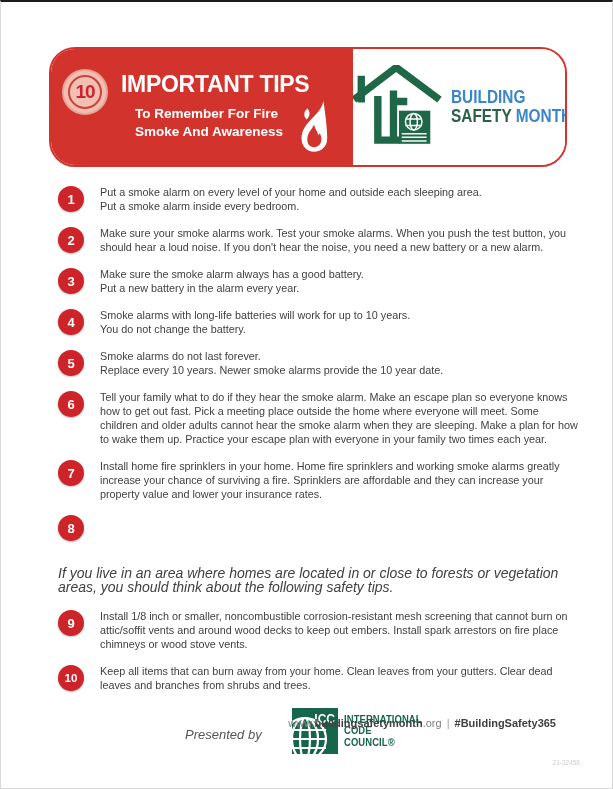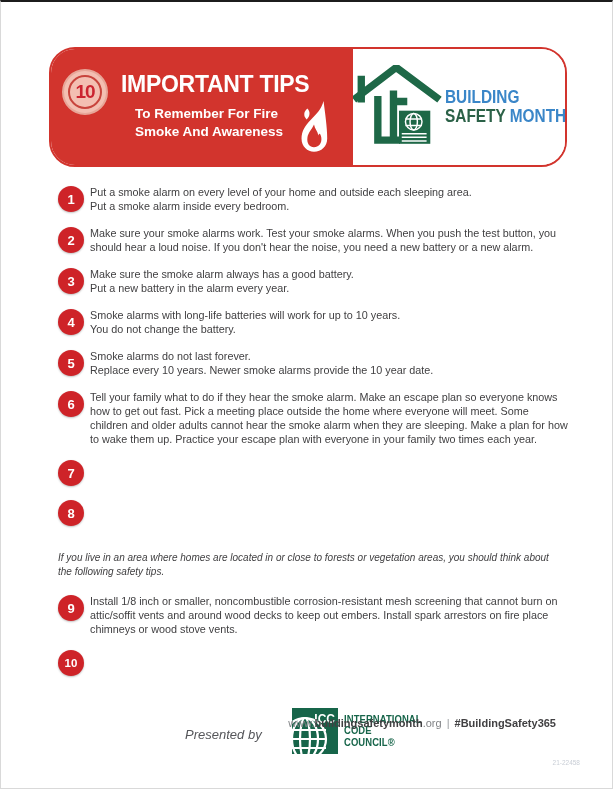--- a/index.html
+++ b/index.html
@@ -36,44 +36,44 @@
     white-space:nowrap;
   }
   .header-sub {
     margin-top:7px; margin-left:14px; text-align:left; width:fit-content;
     color:#ffffff; font-weight:bold; font-size:13.5px; line-height:18px;
   }
   .flame { position:absolute; right:17px; bottom:12px; }
 
   .header-white {
     flex:1; background:#ffffff; display:flex; align-items:center;
-    justify-content:center; gap:0; padding-right:4px;
+    justify-content:center; gap:6px; padding-right:4px;
   }
   .bsm-text { transform:scaleX(0.88); transform-origin:left center; }
   .bsm-line { font-weight:bold; font-size:17.5px; line-height:19px; white-space:nowrap; }
   .bsm-blue { color:#3A86C8; }
   .bsm-green { color:#2B6147; }
 
   
   .tips { position:absolute; left:0; top:183px; width:613px; }
   .tip { display:flex; margin-bottom:13px; }
   .tip-badge {
     width:26px; height:26px; flex:0 0 26px; margin-left:57px; margin-top:1px;
     border-radius:50%; background:#CE2328; color:#ffffff;
     display:flex; align-items:center; justify-content:center;
     font-weight:bold; font-size:13px;
     box-shadow:0 1px 2px rgba(0,0,0,0.25);
   }
   .tip-text {
-    margin-left:6px; width:478px; font-size:10.8px; line-height:14px;
+    margin-left:16px; width:478px; font-size:10.8px; line-height:14px;
     color:#414042; white-space:pre-line;
   }
   .wildfire-note {
     margin:25px 0 15px 57px; width:505px; font-style:italic;
-    font-size:10px; line-height:14px; color:#414042;
+    font-size:14px; line-height:14px; color:#414042;
   }
 
   
   .presented-row {
     position:absolute; left:0; top:706px; width:613px;
     display:flex; align-items:center; justify-content:center;
   }
   .presented-by {
     font-style:italic; font-size:13px; color:#55565A; margin-right:30px;
     position:relative; top:3px;
@@ -173,33 +173,35 @@
       <div class="tip-badge">5</div>
       <div class="tip-text">Smoke alarms do not last forever.
 Replace every 10 years. Newer smoke alarms provide the 10 year date.</div>
     </div>
     <div class="tip">
       <div class="tip-badge">6</div>
       <div class="tip-text">Tell your family what to do if they hear the smoke alarm. Make an escape plan so everyone knows how to get out fast. Pick a meeting place outside the home where everyone will meet. Some children and older adults cannot hear the smoke alarm when they are sleeping. Make a plan for how to wake them up. Practice your escape plan with everyone in your family two times each year.</div>
     </div>
     <div class="tip">
       <div class="tip-badge">7</div>
+      <div class="tip-text">Install home fire sprinklers in your home. Home fire sprinklers and working smoke alarms greatly increase your chance of surviving a fire. Sprinklers are affordable and they can increase your property value and lower your insurance rates.</div>
     </div>
     <div class="tip">
       <div class="tip-badge">8</div>
     </div>
 
     <div class="wildfire-note">If you live in an area where homes are located in or close to forests or vegetation areas, you should think about the following safety tips.</div>
 
     <div class="tip">
       <div class="tip-badge">9</div>
       <div class="tip-text">Install 1/8 inch or smaller, noncombustible corrosion-resistant mesh screening that cannot burn on attic/soffit vents and around wood decks to keep out embers. Install spark arrestors on fire place chimneys or wood stove vents.</div>
     </div>
     <div class="tip">
       <div class="tip-badge" style="font-size:11.5px;">10</div>
+      <div class="tip-text">Keep all items that can burn away from your home. Clean leaves from your gutters. Clear dead leaves and branches from shrubs and trees.</div>
     </div>
   </div>
 
   <div class="presented-row">
     <span class="presented-by">Presented by</span>
     <div class="icc-logo">
       <svg width="46" height="46" viewBox="0 0 46 46">
         <defs>
             <clipPath id="iccclip">
               <rect x="0" y="0" width="46" height="46"></rect>

